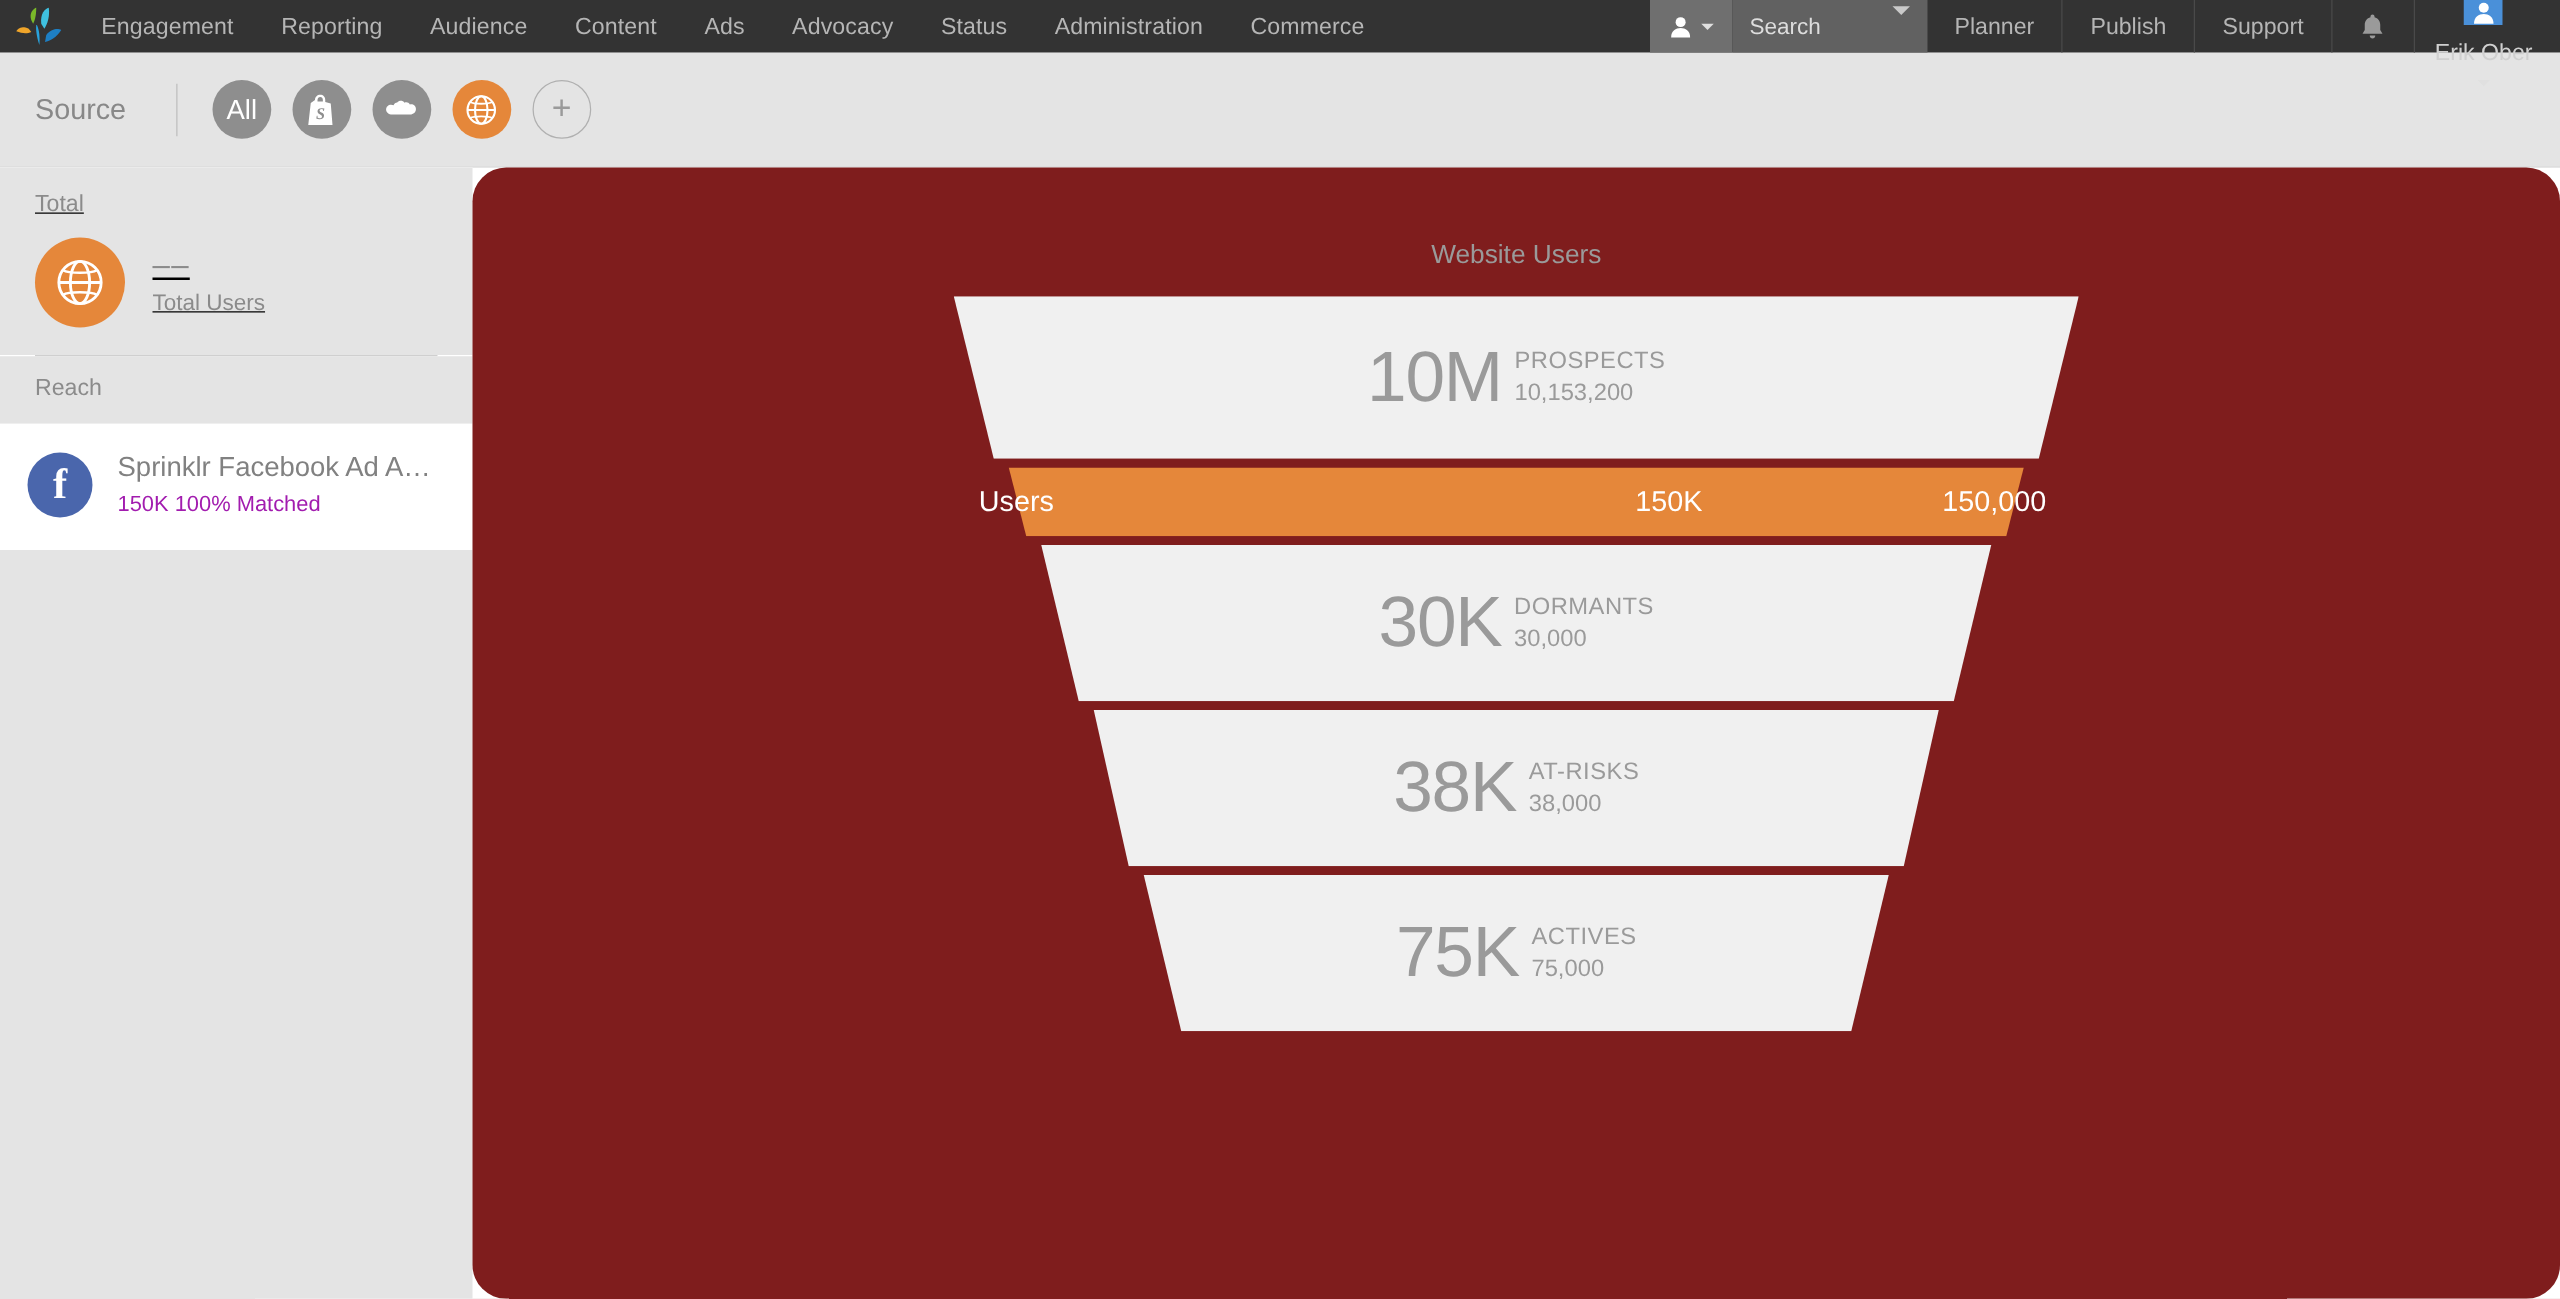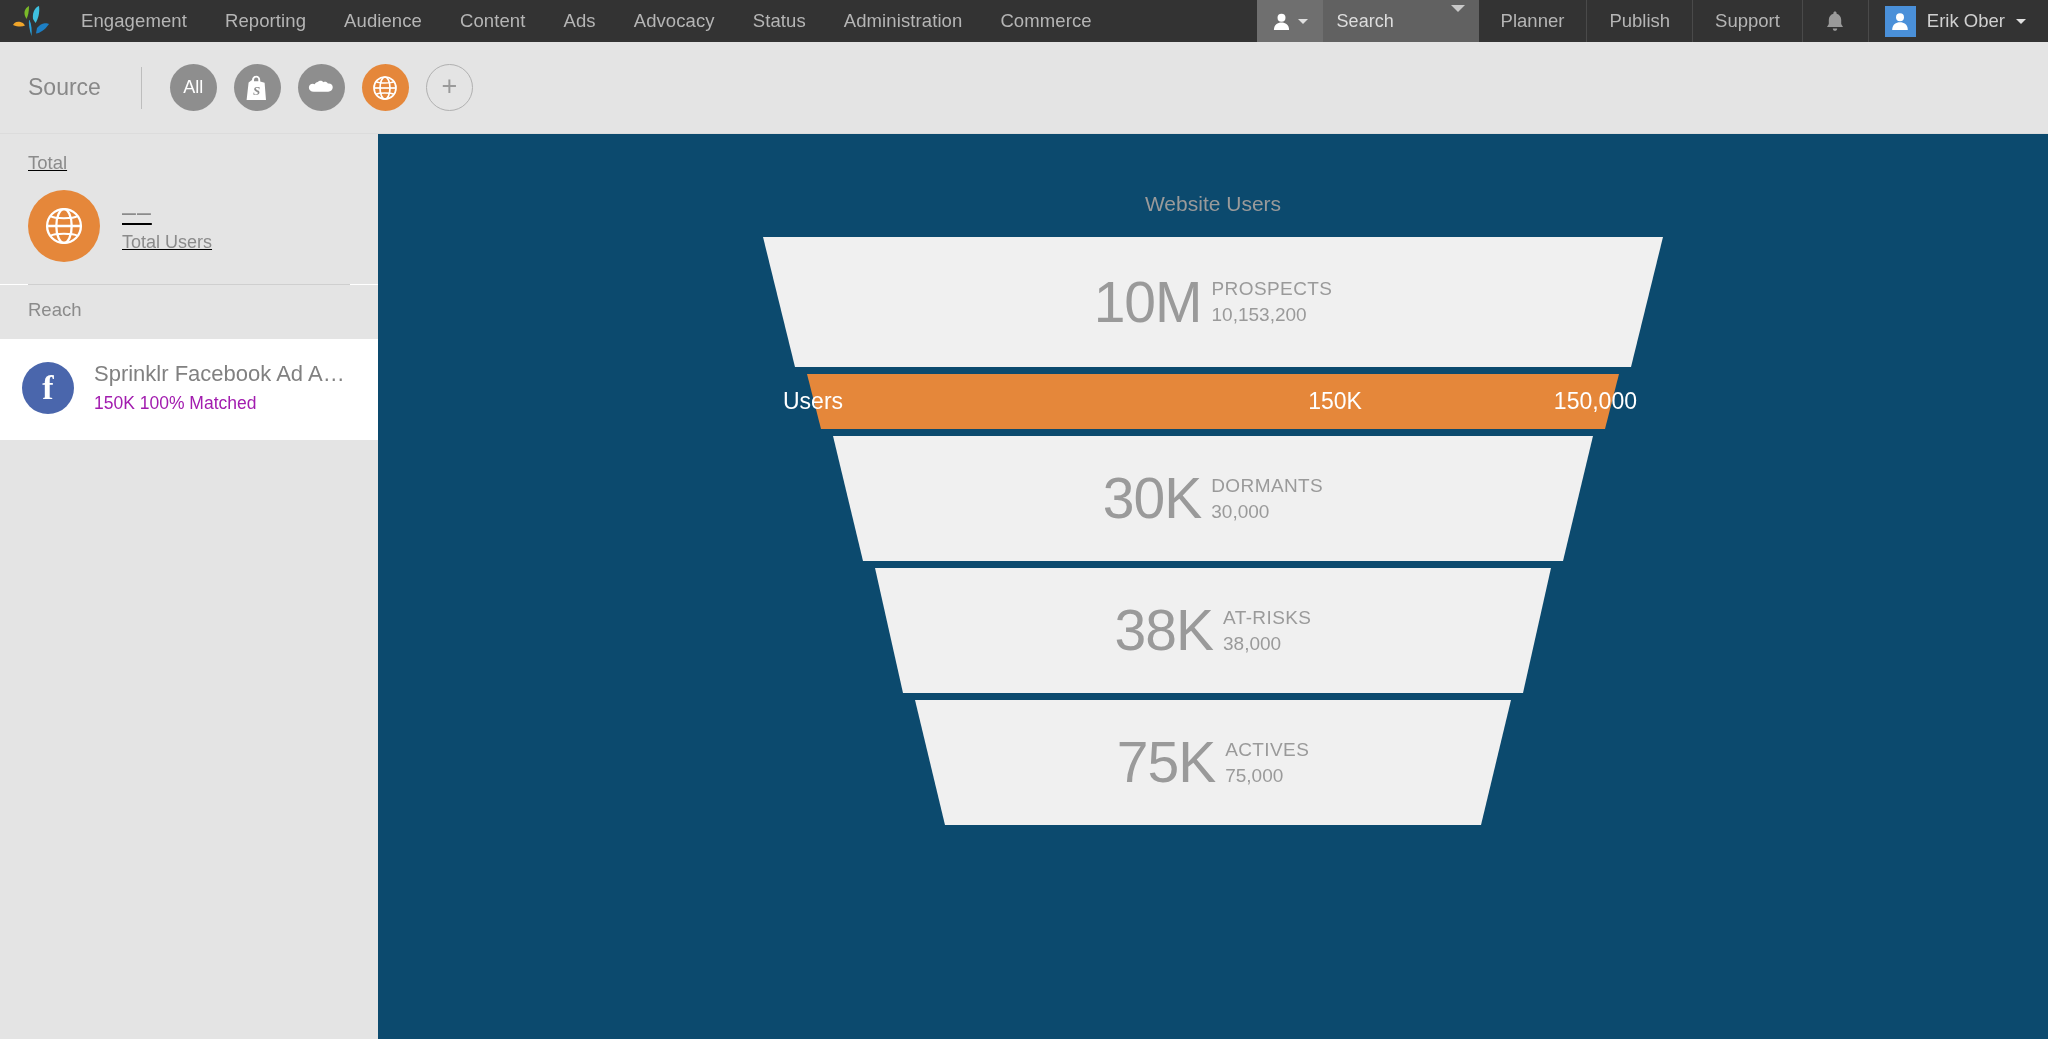--- a/index.html
+++ b/index.html
@@ -56,21 +56,21 @@
     display: flex; align-items: center; padding: 0 22px;
     color: #b5b5b5; font-size: 18.5px; white-space: nowrap; cursor: pointer;
     border-right: 1px solid #4a4a4a;
   }
   #bell-cell {
     display: flex; align-items: center; justify-content: center;
     width: 66px; cursor: pointer; border-right: 1px solid #4a4a4a;
   }
   #user-cell {
     display: flex; align-items: center; gap: 11px;
-    padding: 0 22px 0 16px; cursor: pointer;
+    padding: 0 22px 0 16px; cursor: pointer; flex-direction: column;
   }
   #avatar {
     width: 31px; height: 31px; background: #4a90d9;
     display: flex; align-items: center; justify-content: center;
   }
   #user-name { color: #d0d0d0; font-size: 18.5px; white-space: nowrap; }
 
   
   #sourcebar {
     height: 92px; width: 100%;
@@ -82,21 +82,21 @@
   #source-label { color: #888888; font-size: 23px; }
   #source-div { width: 1px; height: 42px; background: #bdbdbd; margin: 0 28px 0 40px; }
   .src-chips { display: flex; align-items: center; gap: 17px; }
   .chip {
     width: 47px; height: 47px; border-radius: 50%;
     background: #8e8e8e;
     display: flex; align-items: center; justify-content: center;
     cursor: pointer; flex: 0 0 auto;
   }
   .chip.sel { background: #e5873a; }
-  .chip-all { color: #fff; font-size: 18px; }
+  .chip-all { color: #fff; font-size: 22px; }
   .chip.add {
     background: transparent; border: 1px solid #b0b0b0; color: #9a9a9a;
     font-size: 27px; line-height: 1; padding-bottom: 3px;
   }
 
   
   #body-wrap { display: flex; width: 100%; height: calc(1039px - 42px - 92px); }
 
   
   #sidebar { width: 378px; flex: 0 0 378px; background: #ffffff; position: relative; }
@@ -123,21 +123,21 @@
   #fb-circle .f { color: #fff; font-size: 34px; font-family: "Liberation Serif", serif; font-weight: bold; line-height: 1; }
   #acct-txt { overflow: hidden; }
   #acct-name {
     color: #818181; font-size: 22px; white-space: nowrap;
     overflow: hidden; text-overflow: ellipsis; max-width: 285px;
   }
   #acct-meta { color: #a21caf; font-size: 17.5px; margin-top: 6px; }
   #side-filler { background: #e4e4e4; height: 600px; }
 
   
-  #main { flex: 1 1 auto; background: #0c4a6e; position: relative; }
+  #main { flex: 1 1 auto; background: #7f1d1d; position: relative; border-radius: 27px; }
   #funnel-title {
     text-align: center; color: #9a9a9a; font-size: 21px;
     padding-top: 58px;
   }
   #funnel {
     position: relative; width: 900px; margin: 21px auto 0 auto;
   }
   .seg { position: relative; margin-bottom: 7px; }
   .seg svg { display: block; width: 100%; }
   .seg-content {

